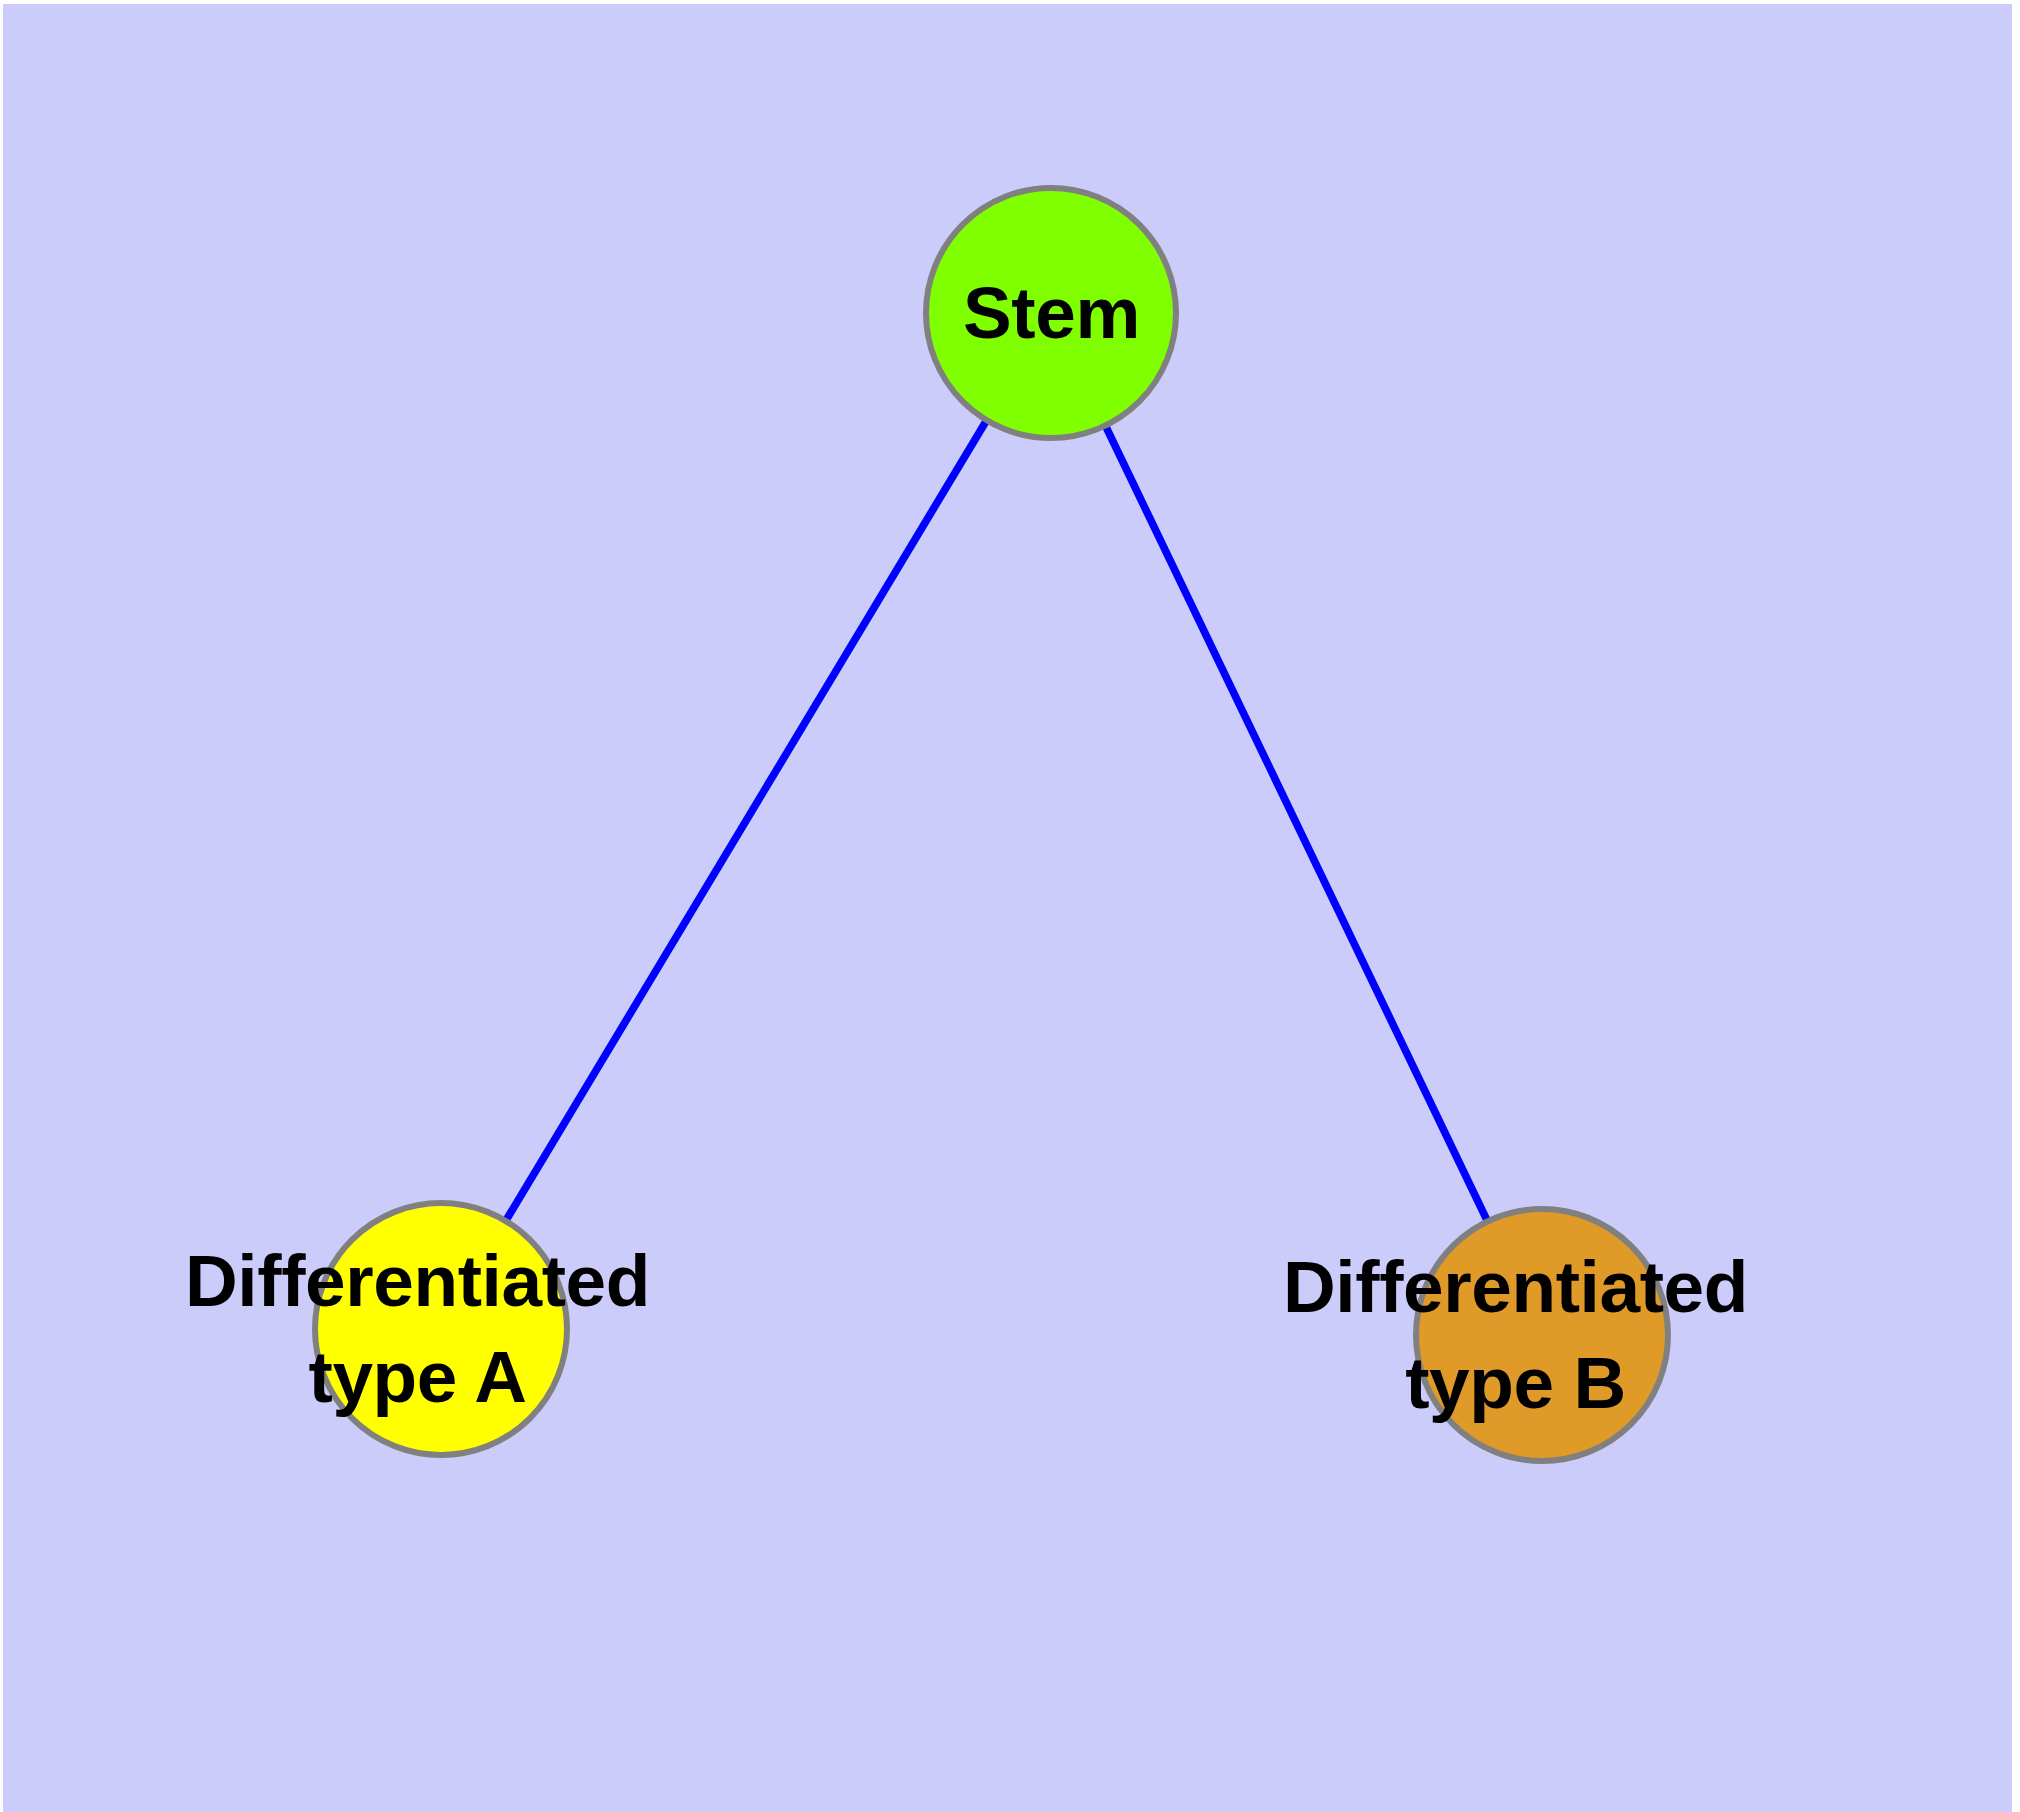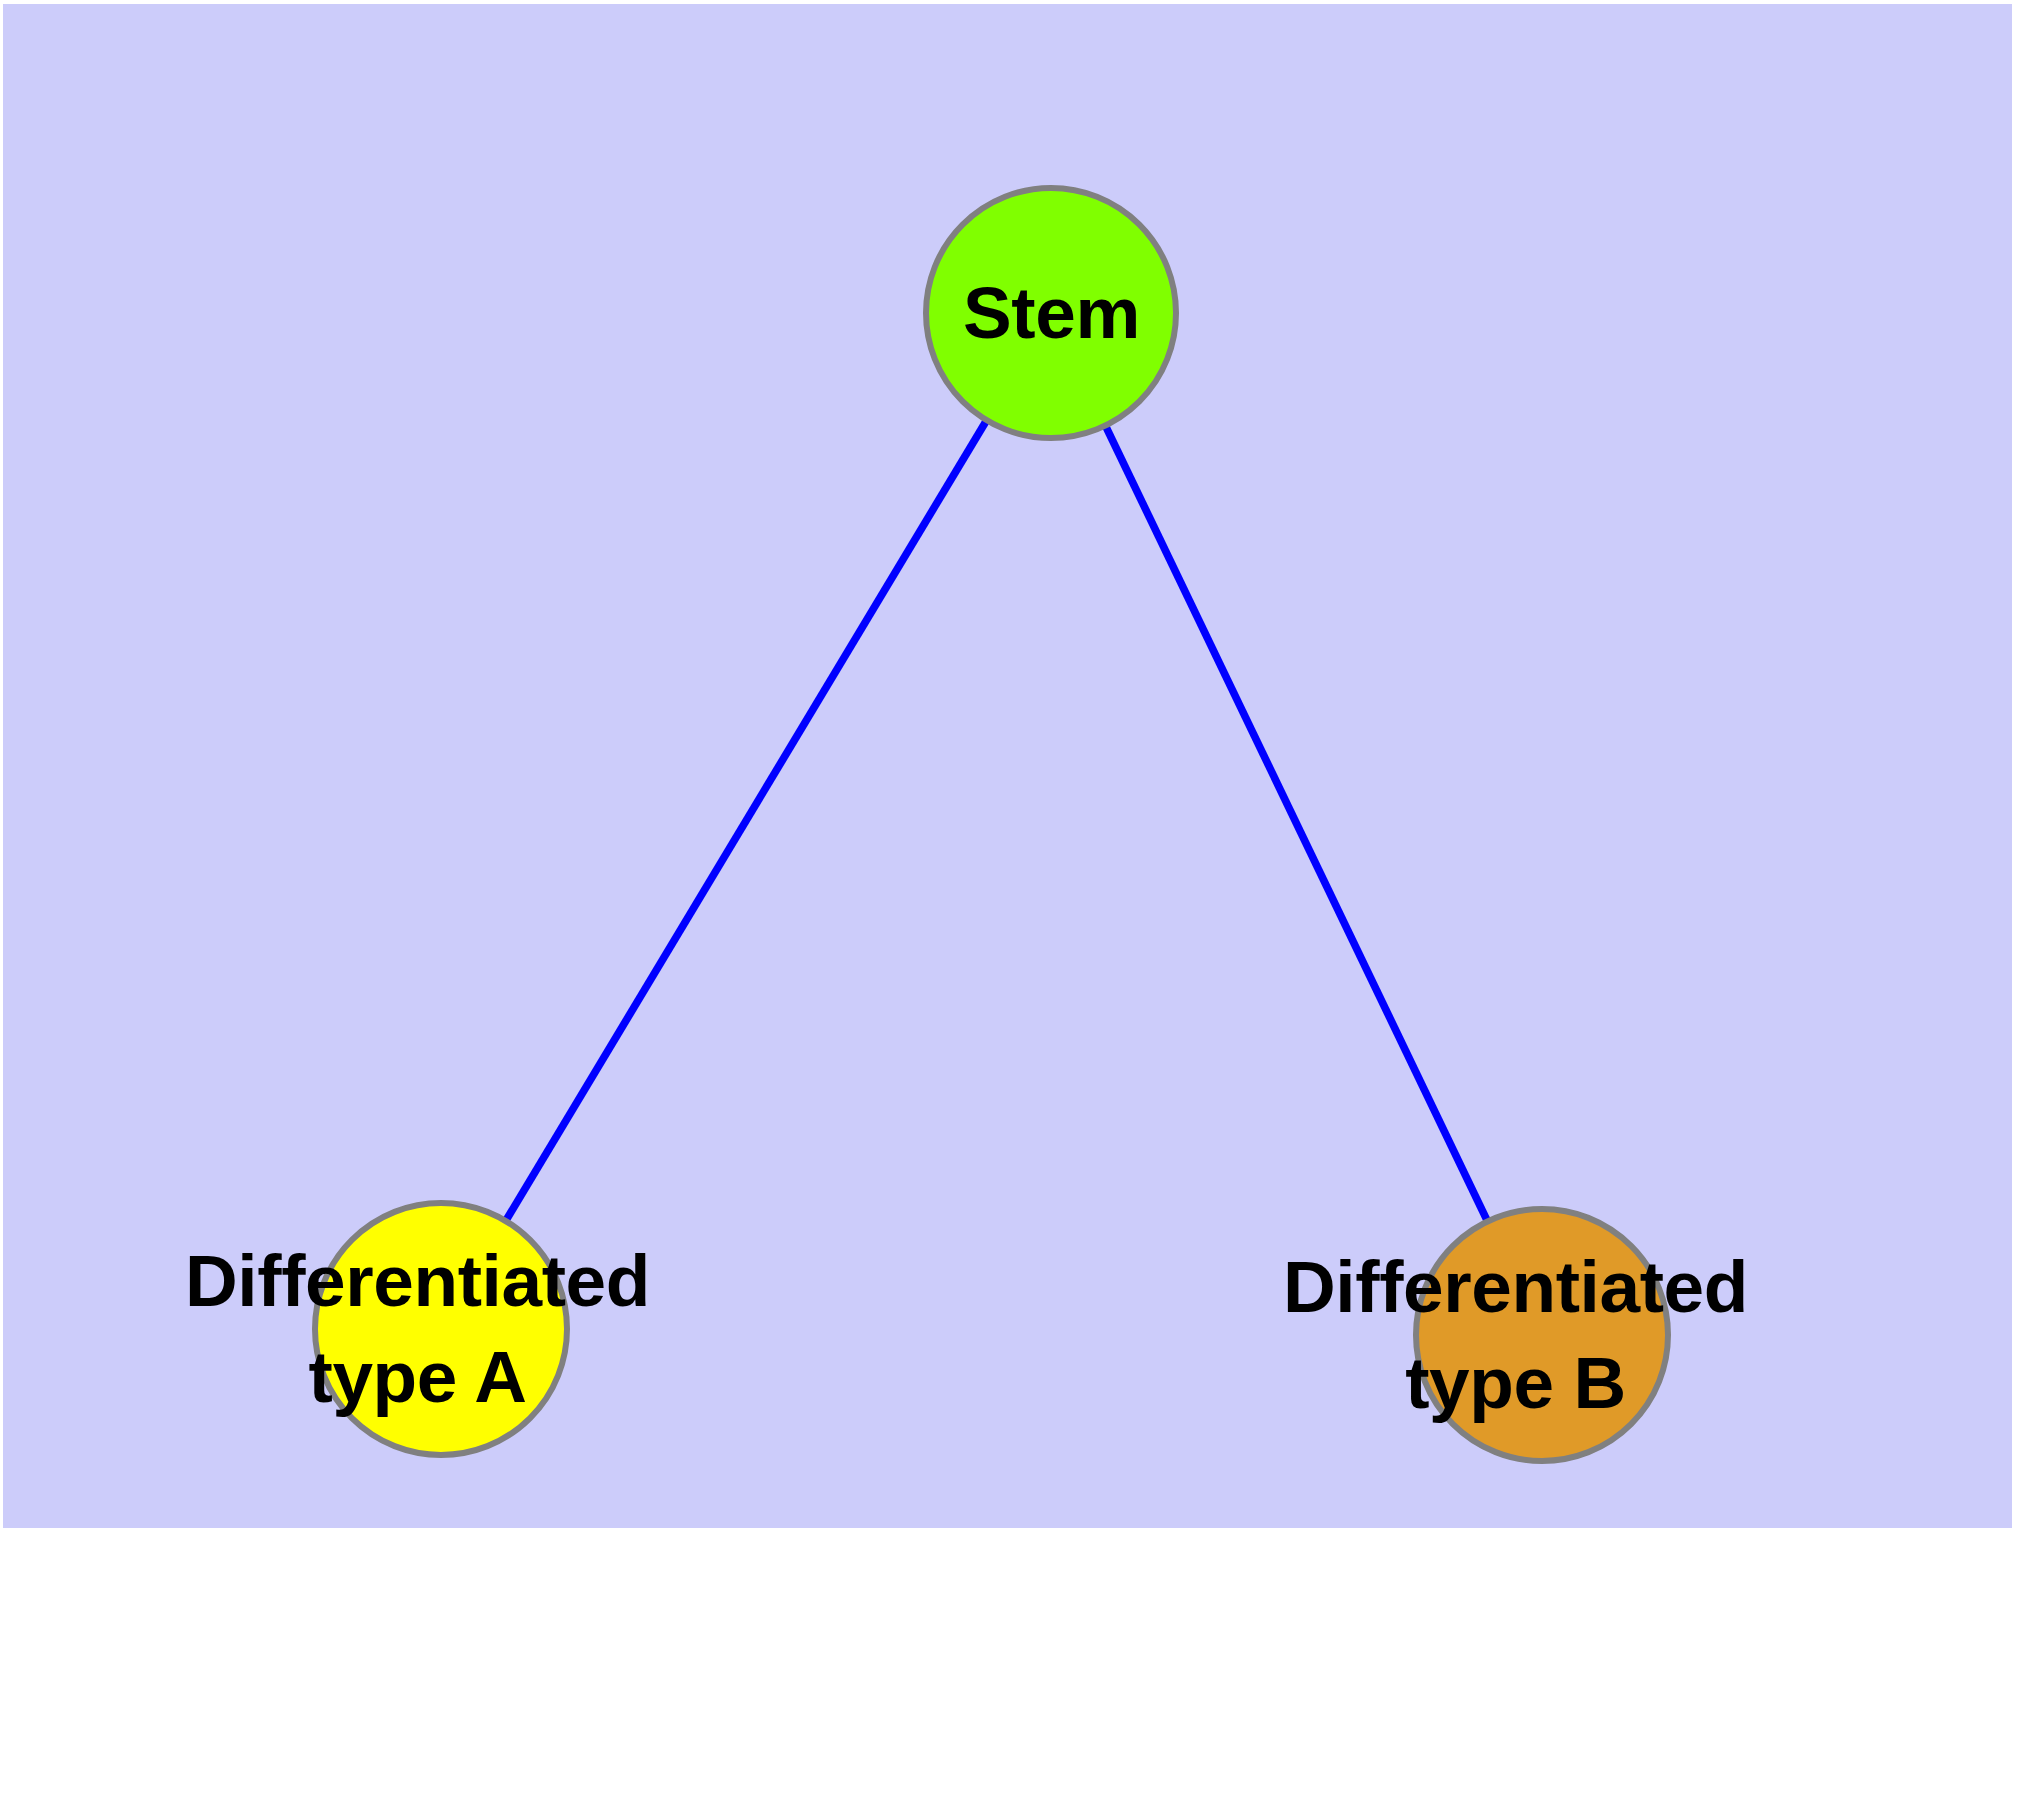--- a/index.html
+++ b/index.html
@@ -3,21 +3,21 @@
 <meta charset="utf-8">
 <style>
   html, body {
     margin: 0;
     padding: 0;
     background: #ffffff;
   }
   #canvas {
     position: relative;
     width: 2021px;
-    height: 1528px;
+    height: 1812px;
     background: #ffffff;
     overflow: hidden;
     font-family: "Liberation Sans", "DejaVu Sans", sans-serif;
   }
   #plot-area {
     position: absolute;
     left: 3.4px;
     top: 4.2px;
     width: 2009px;
     height: 1808px;

